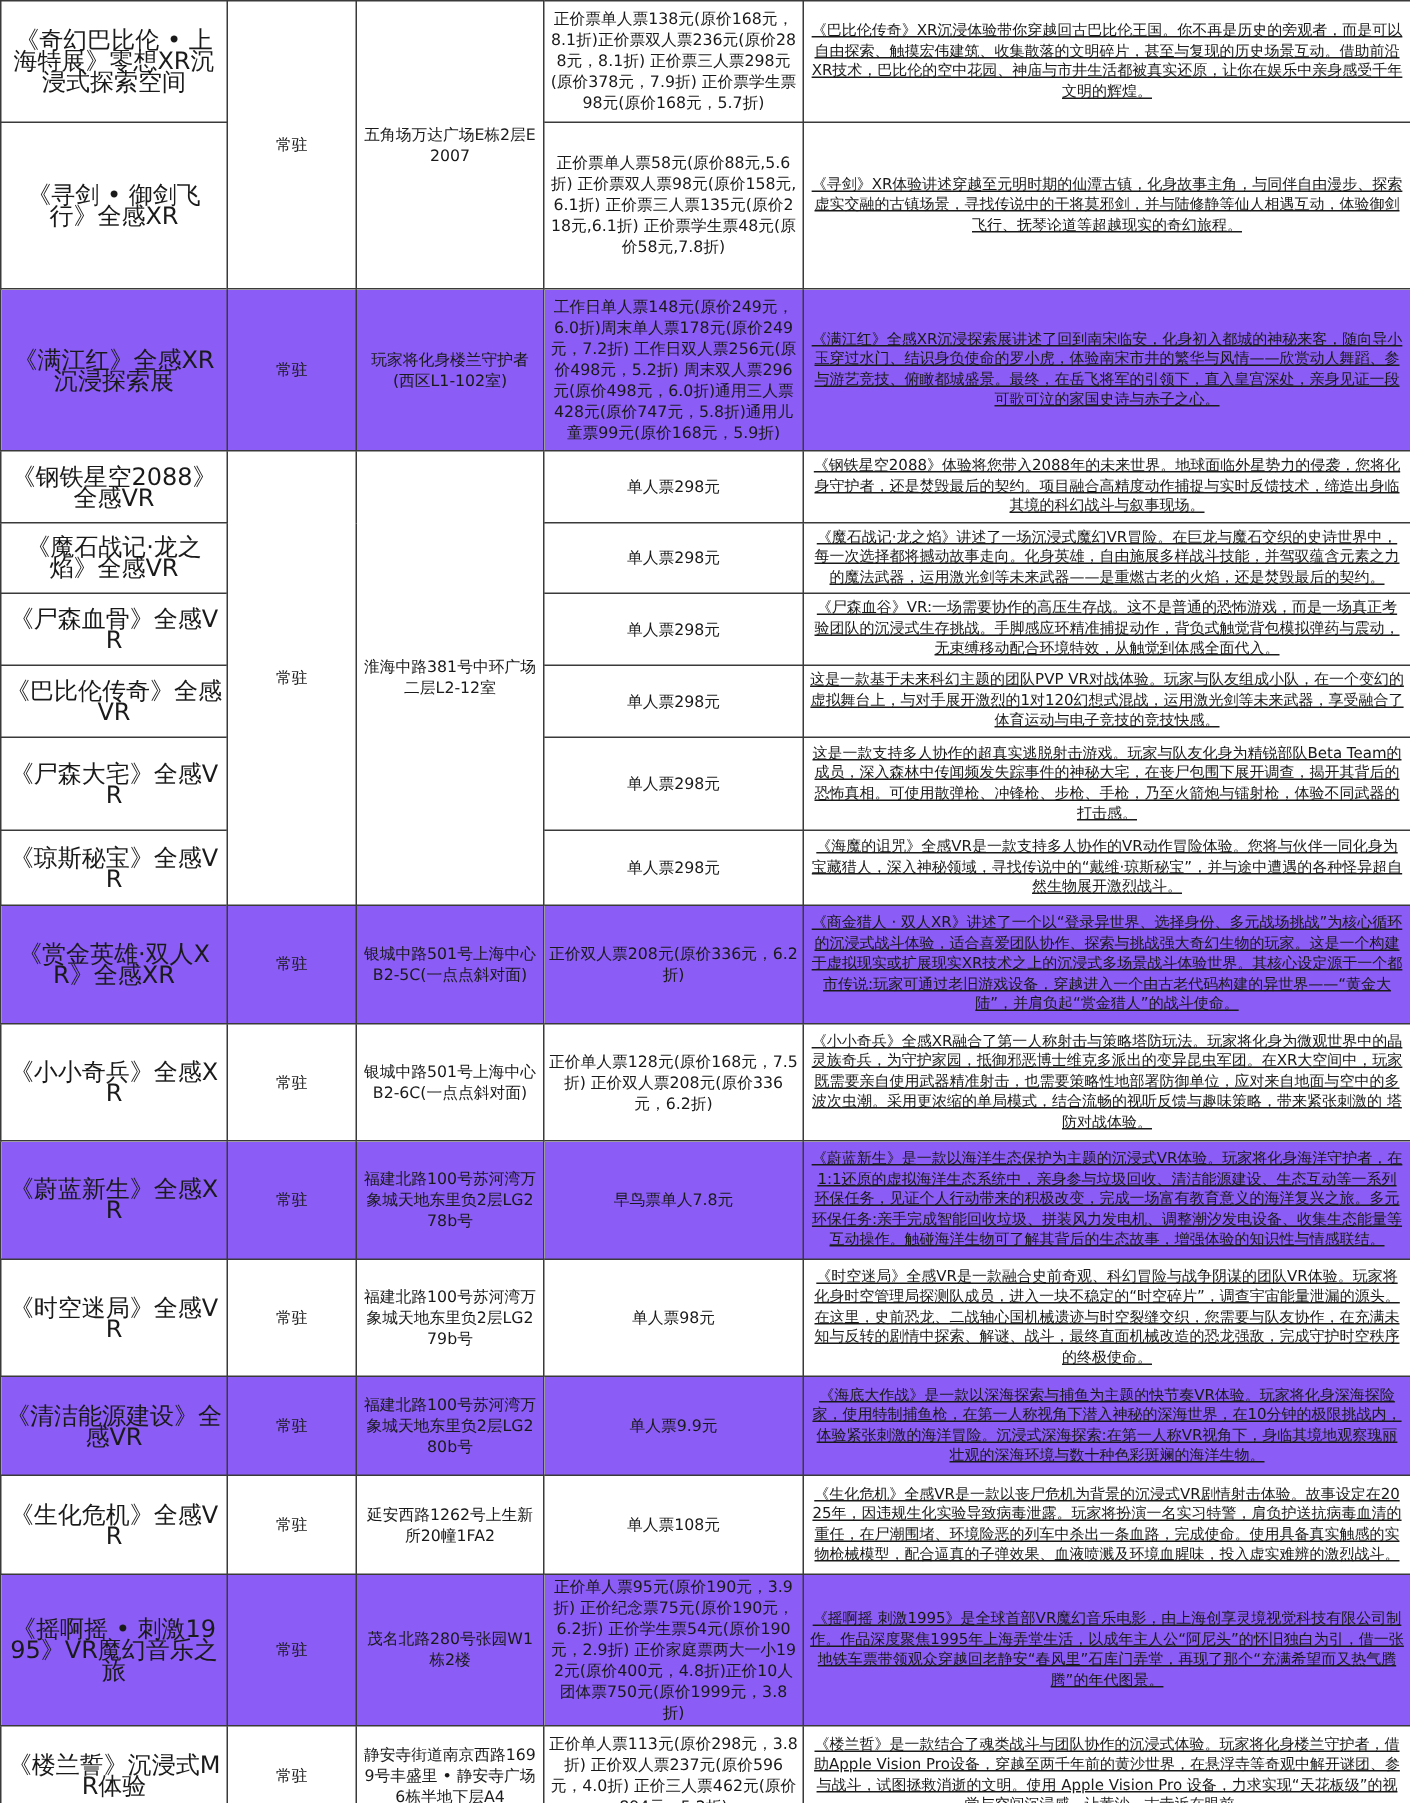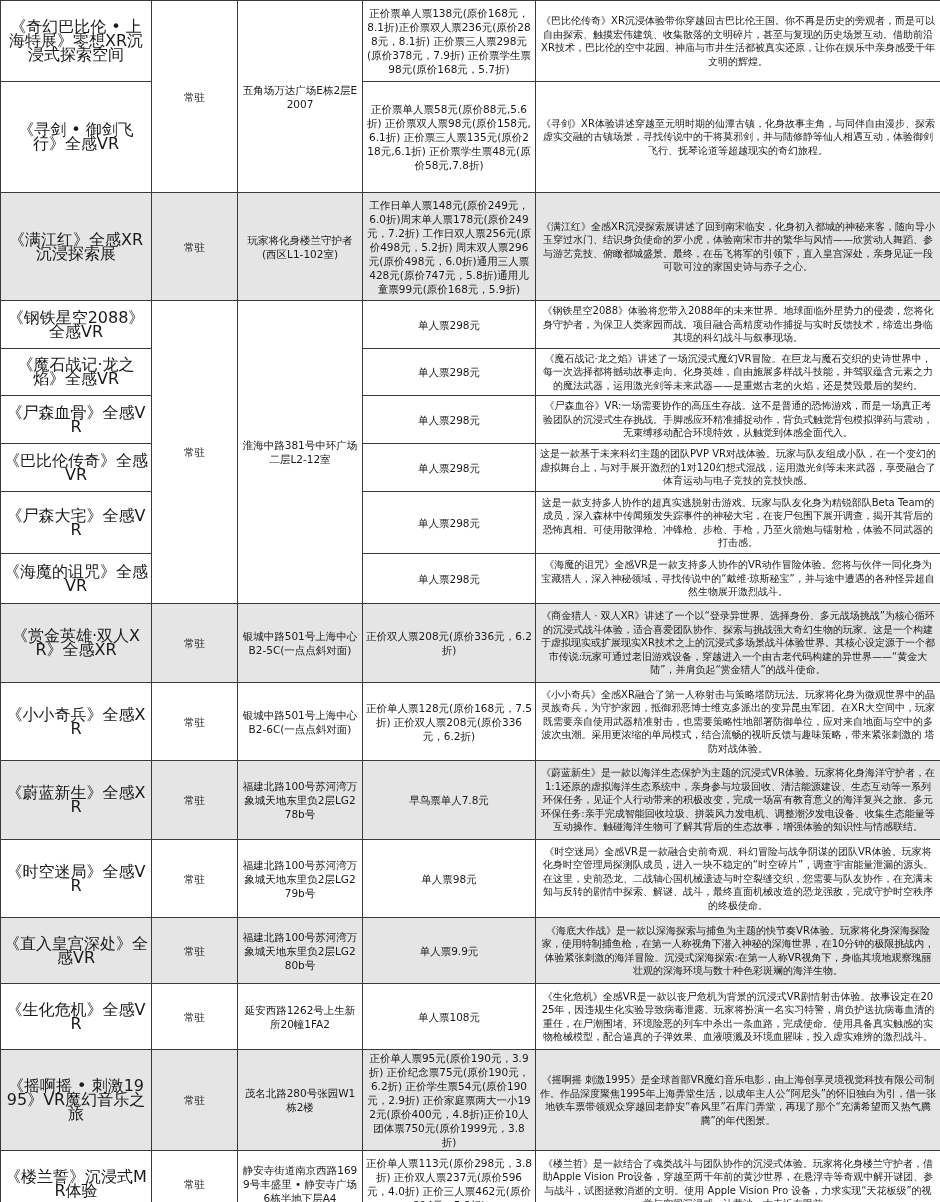--- a/index.html
+++ b/index.html
@@ -1,21 +1,21 @@
 <!DOCTYPE html>
 <html><head>
 <meta charset="utf-8">
 <style>
   html, body { margin:0; padding:0; background:#ffffff; }
   body { width:940px; height:1202px; overflow:hidden; font-family:"DejaVu Sans","Liberation Sans",sans-serif; color:#1a1a1a; }
   table { border-collapse:collapse; table-layout:fixed; width:940px; }
   td { border:1.5px solid #3a3a3a; text-align:center; vertical-align:middle; font-size:10.5px; line-height:14px; padding:1px 3px; overflow:hidden; word-break:break-all; }
-  tr.hl td { background:#e5e5e5; }
+  tr.hl td { background:#8b5cf6; }
   td.name { font-size:16px; }
-  td.desc { font-size:10px; line-height:13.5px; padding:1px 4px; }
+  td.desc { font-size:10px; line-height:13.5px; padding:1px 4px;text-decoration:underline; }
   td.price { font-size:10.5px; line-height:14px; }
 </style>
 </head>
 <body>
 
 <table>
   <colgroup>
     <col style="width:151px">
       <col style="width:86px">
       <col style="width:125px">
@@ -26,39 +26,39 @@
 
     <tr style="height:81px">
       <td class="name">《奇幻巴比伦 • 上海特展》零想XR沉浸式探索空间</td>
       <td rowspan="2">常驻</td>
       <td rowspan="2">五角场万达广场E栋2层E2007</td>
       <td class="price">正价票单人票138元(原价168元，8.1折)正价票双人票236元(原价288元，8.1折) 正价票三人票298元(原价378元，7.9折) 正价票学生票98元(原价168元，5.7折)</td>
       <td class="desc">《巴比伦传奇》XR沉浸体验带你穿越回古巴比伦王国。你不再是历史的旁观者，而是可以自由探索、触摸宏伟建筑、收集散落的文明碎片，甚至与复现的历史场景互动。借助前沿XR技术，巴比伦的空中花园、神庙与市井生活都被真实还原，让你在娱乐中亲身感受千年文明的辉煌。</td>
     </tr>
 
     <tr style="height:111px">
-      <td class="name">《寻剑 • 御剑飞行》全感VR</td>
+      <td class="name">《寻剑 • 御剑飞行》全感XR</td>
       <td class="price">正价票单人票58元(原价88元,5.6折) 正价票双人票98元(原价158元,6.1折) 正价票三人票135元(原价218元,6.1折) 正价票学生票48元(原价58元,7.8折)</td>
       <td class="desc">《寻剑》XR体验讲述穿越至元明时期的仙潭古镇，化身故事主角，与同伴自由漫步、探索虚实交融的古镇场景，寻找传说中的干将莫邪剑，并与陆修静等仙人相遇互动，体验御剑飞行、抚琴论道等超越现实的奇幻旅程。</td>
     </tr>
 
     <tr class="hl" style="height:108px">
       <td class="name">《满江红》全感XR沉浸探索展</td>
       <td>常驻</td>
       <td>玩家将化身楼兰守护者(西区L1-102室)</td>
       <td class="price">工作日单人票148元(原价249元，6.0折)周末单人票178元(原价249元，7.2折) 工作日双人票256元(原价498元，5.2折) 周末双人票296元(原价498元，6.0折)通用三人票428元(原价747元，5.8折)通用儿童票99元(原价168元，5.9折)</td>
       <td class="desc">《满江红》全感XR沉浸探索展讲述了回到南宋临安，化身初入都城的神秘来客，随向导小玉穿过水门、结识身负使命的罗小虎，体验南宋市井的繁华与风情——欣赏动人舞蹈、参与游艺竞技、俯瞰都城盛景。最终，在岳飞将军的引领下，直入皇宫深处，亲身见证一段可歌可泣的家国史诗与赤子之心。</td>
     </tr>
 
     <tr style="height:48px">
       <td class="name">《钢铁星空2088》全感VR</td>
       <td rowspan="6">常驻</td>
       <td rowspan="6">淮海中路381号中环广场二层L2-12室</td>
       <td class="price">单人票298元</td>
-      <td class="desc">《钢铁星空2088》体验将您带入2088年的未来世界。地球面临外星势力的侵袭，您将化身守护者，为保卫人类家园而战。项目融合高精度动作捕捉与实时反馈技术，缔造出身临其境的科幻战斗与叙事现场。</td>
+      <td class="desc">《钢铁星空2088》体验将您带入2088年的未来世界。地球面临外星势力的侵袭，您将化身守护者，还是焚毁最后的契约。项目融合高精度动作捕捉与实时反馈技术，缔造出身临其境的科幻战斗与叙事现场。</td>
     </tr>
     <tr style="height:47px">
       <td class="name">《魔石战记·龙之焰》全感VR</td>
       <td class="price">单人票298元</td>
       <td class="desc">《魔石战记·龙之焰》讲述了一场沉浸式魔幻VR冒险。在巨龙与魔石交织的史诗世界中，每一次选择都将撼动故事走向。化身英雄，自由施展多样战斗技能，并驾驭蕴含元素之力的魔法武器，运用激光剑等未来武器——是重燃古老的火焰，还是焚毁最后的契约。</td>
     </tr>
     <tr style="height:48px">
       <td class="name">《尸森血骨》全感VR</td>
       <td class="price">单人票298元</td>
       <td class="desc">《尸森血谷》VR:一场需要协作的高压生存战。这不是普通的恐怖游戏，而是一场真正考验团队的沉浸式生存挑战。手脚感应环精准捕捉动作，背负式触觉背包模拟弹药与震动，无束缚移动配合环境特效，从触觉到体感全面代入。</td>
@@ -67,21 +67,21 @@
       <td class="name">《巴比伦传奇》全感VR</td>
       <td class="price">单人票298元</td>
       <td class="desc">这是一款基于未来科幻主题的团队PVP VR对战体验。玩家与队友组成小队，在一个变幻的虚拟舞台上，与对手展开激烈的1对120幻想式混战，运用激光剑等未来武器，享受融合了体育运动与电子竞技的竞技快感。</td>
     </tr>
     <tr style="height:62px">
       <td class="name">《尸森大宅》全感VR</td>
       <td class="price">单人票298元</td>
       <td class="desc">这是一款支持多人协作的超真实逃脱射击游戏。玩家与队友化身为精锐部队Beta Team的成员，深入森林中传闻频发失踪事件的神秘大宅，在丧尸包围下展开调查，揭开其背后的恐怖真相。可使用散弹枪、冲锋枪、步枪、手枪，乃至火箭炮与镭射枪，体验不同武器的 打击感。</td>
     </tr>
     <tr style="height:50px">
-      <td class="name">《海魔的诅咒》全感VR</td>
+      <td class="name">《琼斯秘宝》全感VR</td>
       <td class="price">单人票298元</td>
       <td class="desc">《海魔的诅咒》全感VR是一款支持多人协作的VR动作冒险体验。您将与伙伴一同化身为宝藏猎人，深入神秘领域，寻找传说中的“戴维·琼斯秘宝”，并与途中遭遇的各种怪异超自然生物展开激烈战斗。</td>
     </tr>
 
     <tr class="hl" style="height:79px">
       <td class="name">《赏金英雄·双人XR》全感XR</td>
       <td>常驻</td>
       <td>银城中路501号上海中心B2-5C(一点点斜对面)</td>
       <td class="price">正价双人票208元(原价336元，6.2折)</td>
       <td class="desc">《商金猎人 · 双人XR》讲述了一个以“登录异世界、选择身份、多元战场挑战”为核心循环的沉浸式战斗体验，适合喜爱团队协作、探索与挑战强大奇幻生物的玩家。这是一个构建于虚拟现实或扩展现实XR技术之上的沉浸式多场景战斗体验世界。其核心设定源于一个都市传说:玩家可通过老旧游戏设备，穿越进入一个由古老代码构建的异世界——“黄金大陆”，并肩负起“赏金猎人”的战斗使命。</td>
@@ -105,21 +105,21 @@
 
     <tr style="height:78px">
       <td class="name">《时空迷局》全感VR</td>
       <td>常驻</td>
       <td>福建北路100号苏河湾万象城天地东里负2层LG279b号</td>
       <td class="price">单人票98元</td>
       <td class="desc">《时空迷局》全感VR是一款融合史前奇观、科幻冒险与战争阴谋的团队VR体验。玩家将化身时空管理局探测队成员，进入一块不稳定的“时空碎片”，调查宇宙能量泄漏的源头。在这里，史前恐龙、二战轴心国机械遗迹与时空裂缝交织，您需要与队友协作，在充满未知与反转的剧情中探索、解谜、战斗，最终直面机械改造的恐龙强敌，完成守护时空秩序的终极使命。</td>
     </tr>
 
     <tr class="hl" style="height:66px">
-      <td class="name">《直入皇宫深处》全感VR</td>
+      <td class="name">《清洁能源建设》全感VR</td>
       <td>常驻</td>
       <td>福建北路100号苏河湾万象城天地东里负2层LG280b号</td>
       <td class="price">单人票9.9元</td>
       <td class="desc">《海底大作战》是一款以深海探索与捕鱼为主题的快节奏VR体验。玩家将化身深海探险家，使用特制捕鱼枪，在第一人称视角下潜入神秘的深海世界，在10分钟的极限挑战内，体验紧张刺激的海洋冒险。沉浸式深海探索:在第一人称VR视角下，身临其境地观察瑰丽壮观的深海环境与数十种色彩斑斓的海洋生物。</td>
     </tr>
 
     <tr style="height:66px">
       <td class="name">《生化危机》全感VR</td>
       <td>常驻</td>
       <td>延安西路1262号上生新所20幢1FA2</td>

